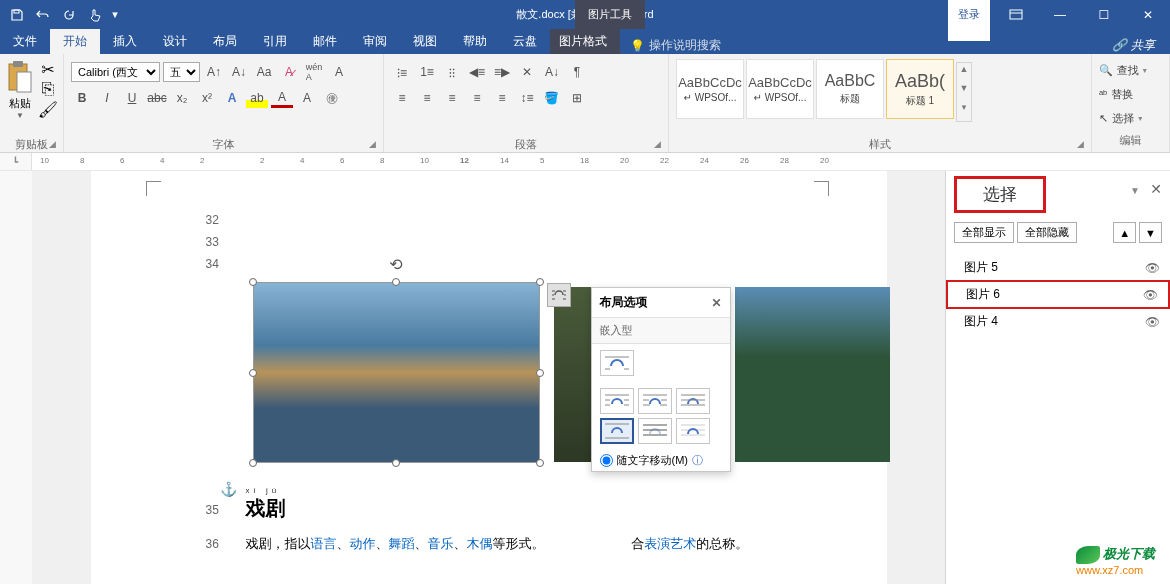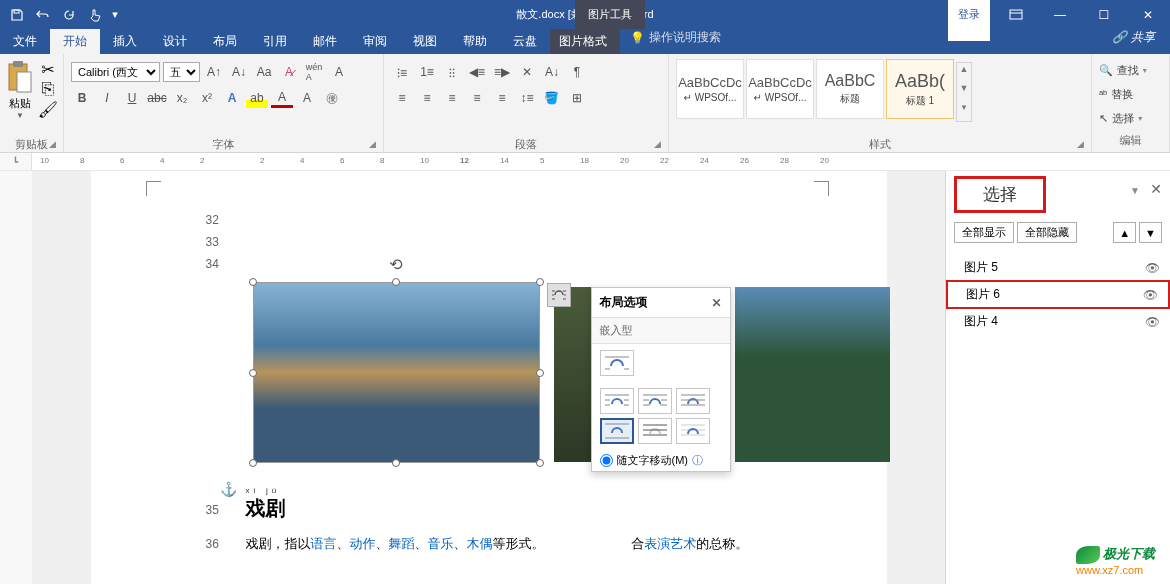--- a/index.html
+++ b/index.html
@@ -10,21 +10,21 @@
 .titlebar .qat{display:flex;align-items:center;padding-left:4px;}
 .titlebar .qat .qat-btn{width:26px;height:25px;display:flex;align-items:center;justify-content:center;color:#fff;cursor:pointer;}
 .titlebar .title-center{position:absolute;left:50%;transform:translateX(-50%);white-space:nowrap;}
 .titlebar .pic-tools-tab{position:absolute;left:575px;height:29px;width:70px;display:flex;align-items:center;justify-content:center;background:#444758;}
 .titlebar .right-controls{margin-left:auto;display:flex;align-items:center;}
 .titlebar .login{background:#fff;color:#2b579a;padding:19px 10px;margin-right:4px;font-size:11px;}
 .titlebar .win-btn{width:44px;height:29px;display:flex;align-items:center;justify-content:center;color:#fff;}
 .titlebar .ctl{font-size:12px;}
 
 
-.menutabs{height:25px;background:#2b579a;display:flex;align-items:flex-start;color:#fff;font-size:12px;}
+.menutabs{height:25px;background:#2b579a;display:flex;align-items:flex-end;color:#fff;font-size:12px;}
 .menutabs .tab{padding:0 13px;height:25px;display:flex;align-items:center;cursor:pointer;}
 .menutabs .tab.file{background:#2b579a;}
 .menutabs .tab.active{background:#f3f3f3;color:#2b579a;}
 .menutabs .tab.pic-fmt{background:#444758;padding-left:9px;}
 .menutabs .tell{display:flex;align-items:center;gap:4px;color:#d5dce8;padding-left:10px;}
 .menutabs .share{margin-left:auto;padding-right:15px;color:#fff;font-style:italic;}
 
 
 .ribbon{height:99px;background:#f3f3f3;border-bottom:1px solid #d4d4d4;display:flex;}
 .ribbon .group{border-right:1px solid #e0e0e0;padding:2px 5px 0 5px;display:flex;flex-direction:column;position:relative;}

